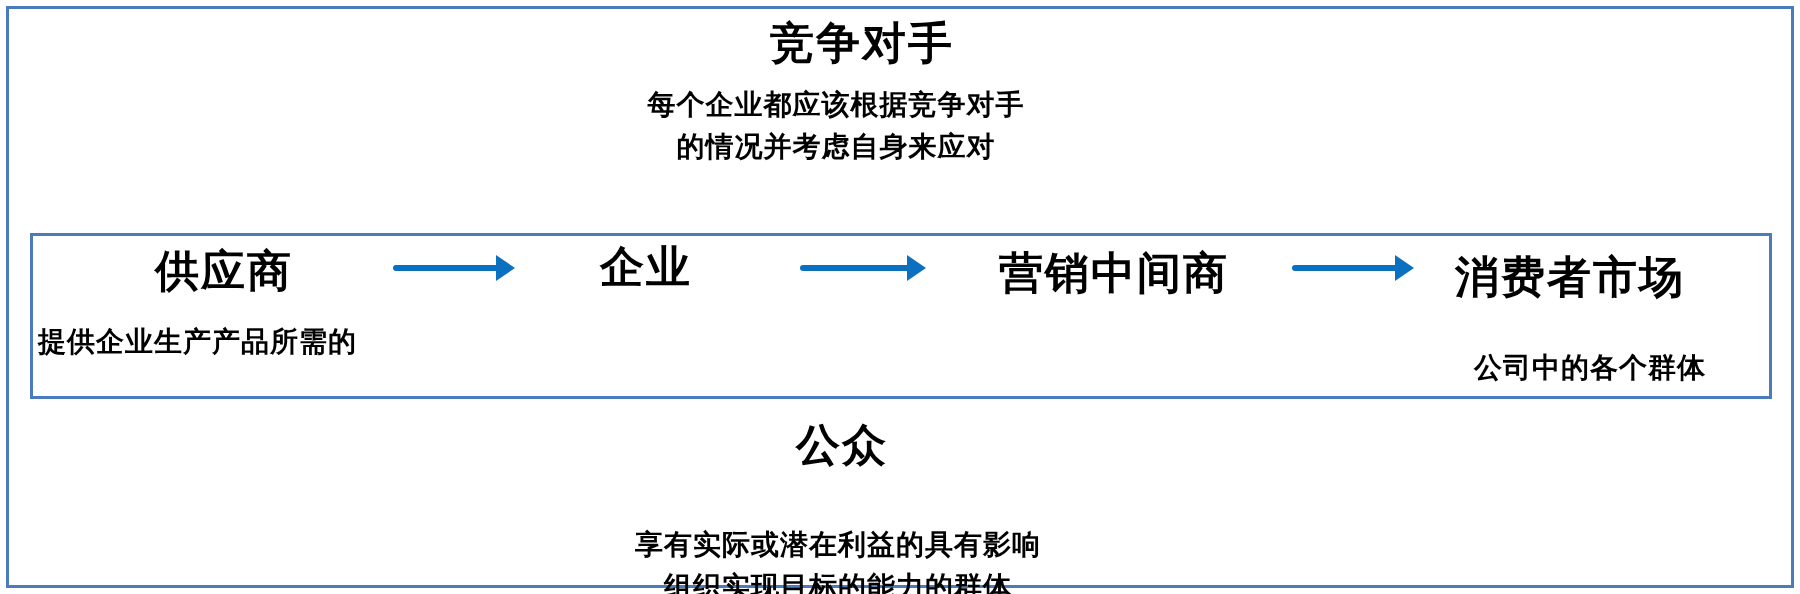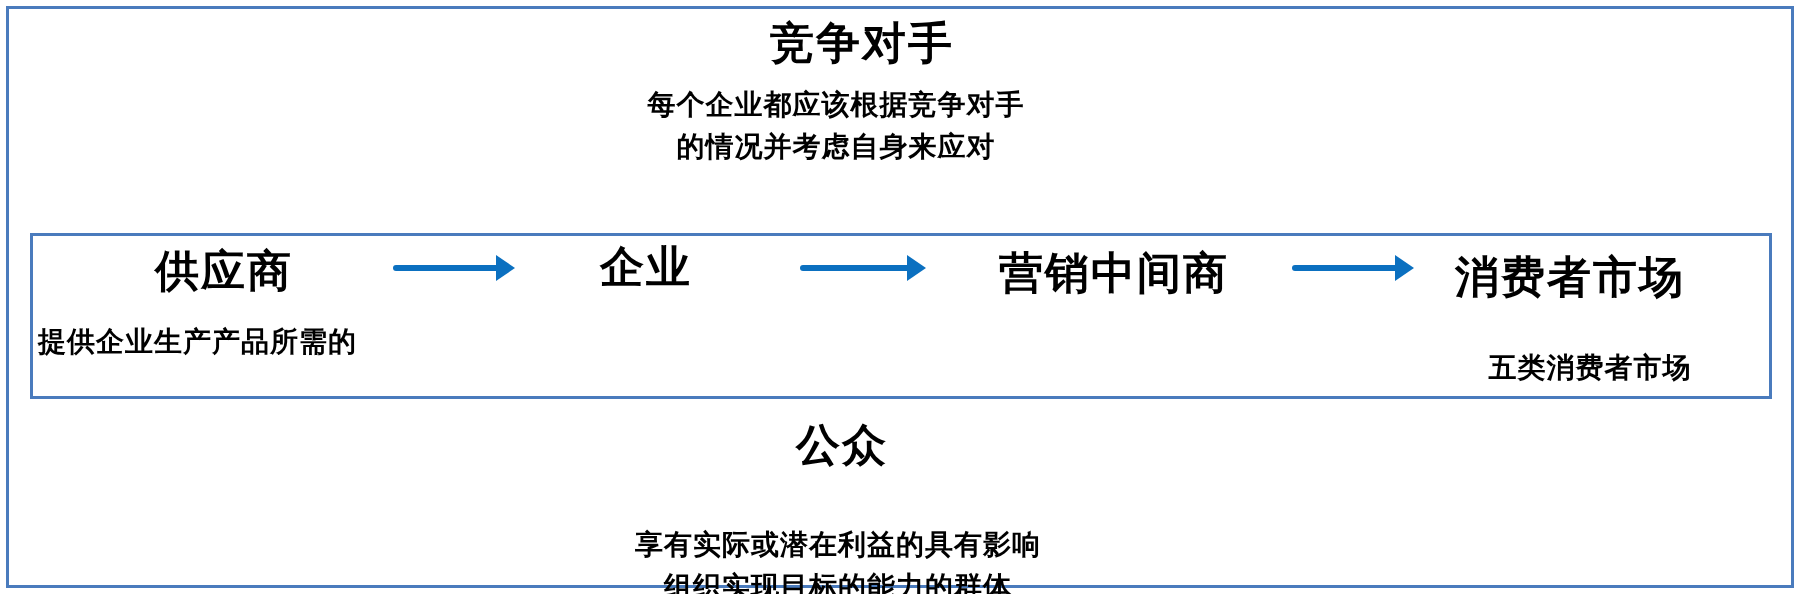--- a/index.html
+++ b/index.html
@@ -128,21 +128,21 @@
   </div>
 
   <div class="title chain-title consumer-title">消费者市场</div>
 
   <div class="body-text chain-desc supplier-desc">
     <div>提供企业生产产品所需的</div>
   </div>
 
 
 
-  <div class="body-text chain-desc centered consumer-desc">五类消费者市场</div>
+  <div class="body-text chain-desc centered consumer-desc">公司中的各个群体</div>
 
   <div class="title bottom-title">公众</div>
 
   <div class="body-text centered bottom-desc">
     <div>享有实际或潜在利益的具有影响</div>
     <div>组织实现目标的能力的群体</div>
   </div>
 
 </div>
 

